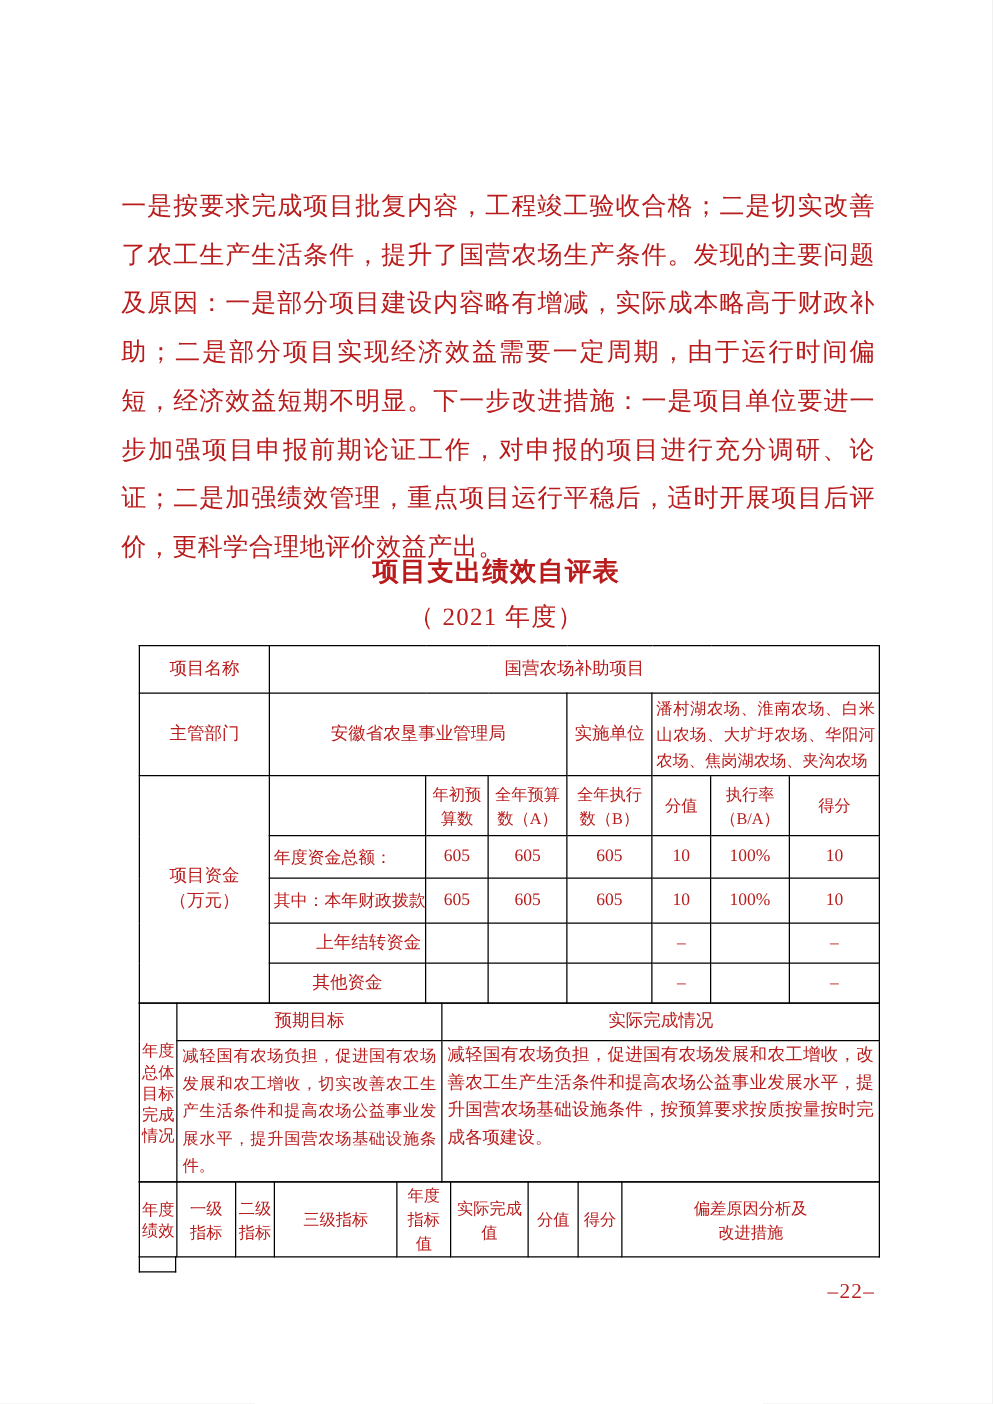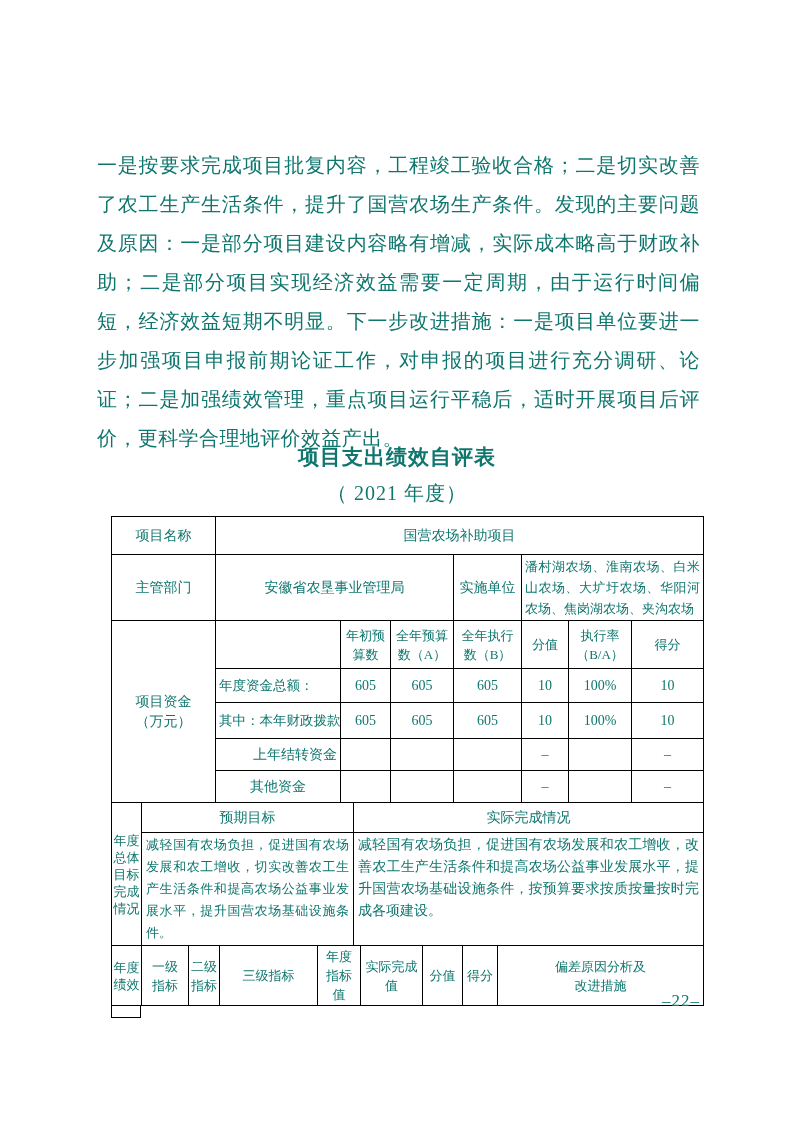--- a/index.html
+++ b/index.html
@@ -1,18 +1,18 @@
 <!DOCTYPE html>
 <html><head>
 <meta charset="utf-8">
 <style>
   html,body { margin:0; padding:0; background:#e8e8e8; }
   .page {
     position:relative; width:794px; height:1123px; margin:0 auto;
-    background:#ffffff; color:#0f766e;
+    background:#ffffff; color:#b91c1c;
     font-family:"Liberation Serif", serif;
     overflow:hidden;
   }
   .body-text {
     position:absolute; left:97px; top:146px; width:603px;
     font-size:20px; line-height:39px; letter-spacing:0.4px;
     text-align:justify;
   }
   .doc-title {
     position:absolute; left:0; top:443px; width:100%;
@@ -47,21 +47,21 @@
     vertical-align:top; padding:1px 4px;
   }
   .w2span  { display:inline-block; width:2em; }
   .w7span  { display:inline-block; max-width:100px; }
   .fundspan{ display:inline-block; max-width:63px; }
   .col-stub {
     width:30px; height:13px; margin-top:-1px; box-sizing:border-box;
     border-left:1px solid #000; border-right:1px solid #000; border-bottom:1px solid #000;
   }
   .page-num {
-    position:absolute; top:991px; right:94px;
+    position:absolute; top:1023px; right:94px;
     font-size:17px; letter-spacing:1px;font-family:Liberation Serif, serif;
   }
 </style>
 </head>
 <body>
 
 <div class="page">
 
   <div class="body-text">一是按要求完成项目批复内容，工程竣工验收合格；二是切实改善了农工生产生活条件，提升了国营农场生产条件。发现的主要问题及原因：一是部分项目建设内容略有增减，实际成本略高于财政补助；二是部分项目实现经济效益需要一定周期，由于运行时间偏短，经济效益短期不明显。下一步改进措施：一是项目单位要进一步加强项目申报前期论证工作，对申报的项目进行充分调研、论证；二是加强绩效管理，重点项目运行平稳后，适时开展项目后评价，更科学合理地评价效益产出。</div>
 

